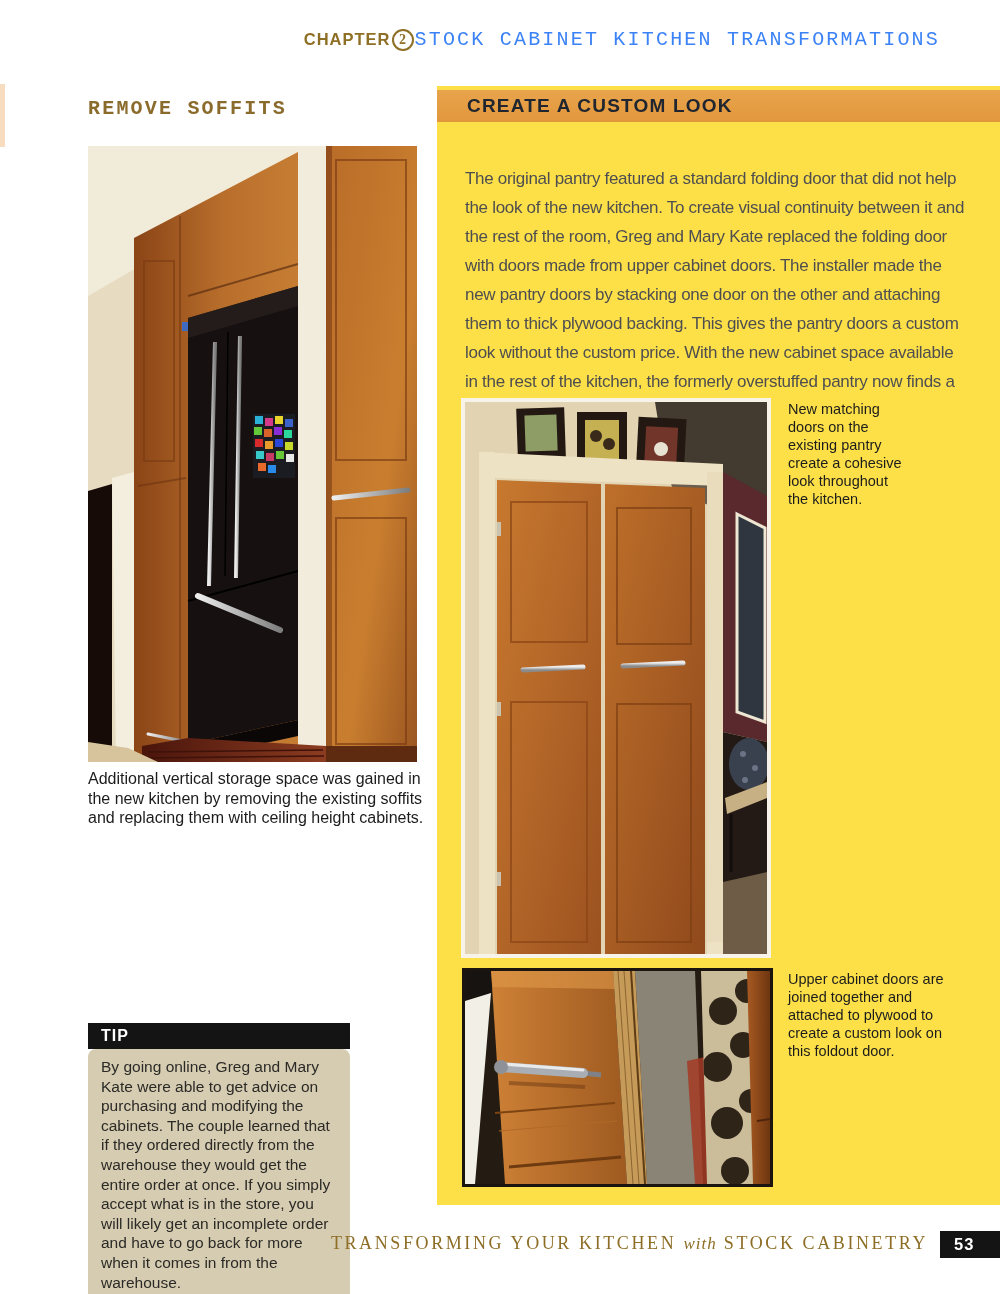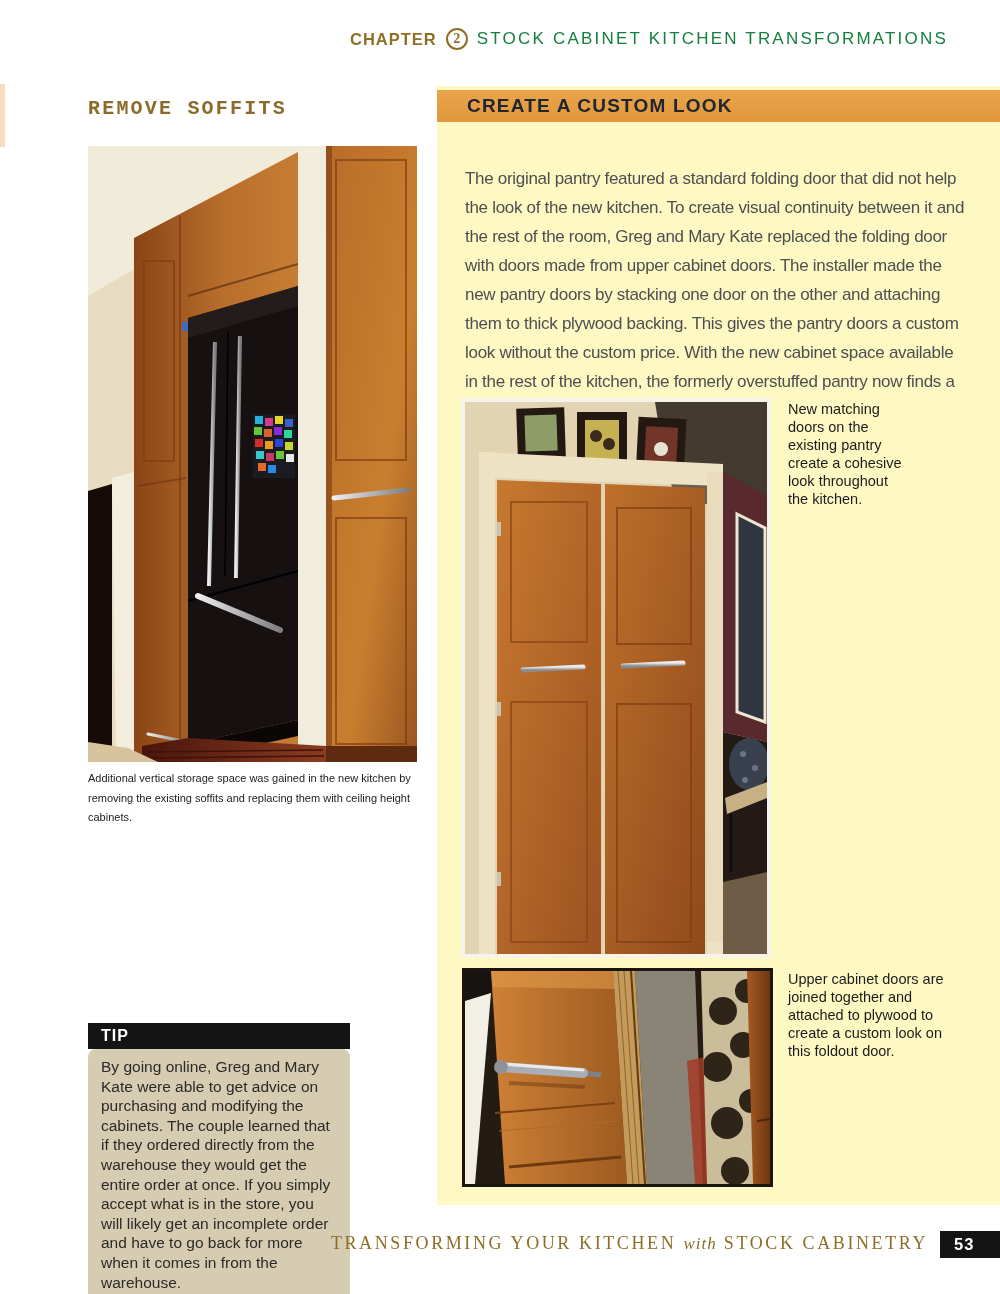--- a/index.html
+++ b/index.html
@@ -2,38 +2,38 @@
 <html><head>
 <meta charset="utf-8">
 <style>
   * { margin:0; padding:0; box-sizing:border-box; }
   body { background:#ffffff; font-family:"Liberation Sans", sans-serif; }
   .page { position:relative; width:1000px; height:1294px; background:#ffffff; overflow:hidden; margin:0 auto; }
 
   .edge-tab { position:absolute; left:0; top:84px; width:5px; height:63px; background:#F8DCC0; }
 
   
-  .chapter-header { position:absolute; top:28px; right:52px; display:flex; align-items:center; gap:9px; }
+  .chapter-header { position:absolute; top:28px; right:60px; display:flex; align-items:center; gap:1px; }
   .chapter-label { color:#8E6F25; font-weight:bold; font-size:16.5px; letter-spacing:1px; }
   .chapter-badge { width:22px; height:22px; border:2px solid #8E6F25; border-radius:50%;
     color:#8E6F25; font-family:"Liberation Serif", serif; font-weight:bold; font-size:14px;
     display:flex; align-items:center; justify-content:center; }
-  .chapter-title { font-family:Liberation Sans, sans-serif; color:#15803d; font-size:17px; letter-spacing:2.2px; }
+  .chapter-title { font-family:Liberation Mono, monospace; color:#3b82f6; font-size:20px; letter-spacing:2.2px; }
 
   
   .left-heading { position:absolute; left:88px; top:97px; color:#8A6B2C; font-weight:bold; font-size:20px; letter-spacing:2.2px;font-family:Liberation Mono, monospace; }
   .kitchen-photo-wrap { position:absolute; left:88px; top:146px; width:329px; height:616px; }
-  .left-caption { position:absolute; left:88px; top:769px; width:352px; font-size:11px; line-height:19.5px; color:#1C1C1C; }
+  .left-caption { position:absolute; left:88px; top:769px; width:352px; font-size:16px; line-height:19.5px; color:#1C1C1C; }
 
   .tip-box { position:absolute; left:88px; top:1023px; width:262px; }
   .tip-header { background:#141414; color:#ffffff; font-weight:bold; font-size:16px; letter-spacing:1px; padding:4px 0 4px 13px; }
   .tip-body { background:#D6CCB2; color:#2B2A26; font-size:15.5px; line-height:19.6px; padding:8px 11px 12px 13px;border-radius:8px; }
 
   
-  .right-panel { position:absolute; left:437px; top:86px; width:563px; height:1119px; background:#fef9c3; }
+  .right-panel { position:absolute; left:437px; top:86px; width:563px; height:1119px; background:#fde047; }
   .section-bar { position:absolute; left:0; top:4px; width:563px; height:32px;
     background:linear-gradient(#E8A44C, #E2973C); display:flex; align-items:center; }
   .section-bar-title { color:#20262F; font-weight:bold; font-size:19px; letter-spacing:1.2px; padding-left:30px; }
   .right-body { position:absolute; left:28px; top:50px; width:505px; font-size:17px; letter-spacing:-0.3px;
     line-height:29px; color:#4E4E50;margin-top:28px; }
 
   .pantry-photo-wrap { position:absolute; left:24px; top:312px; width:310px; height:560px;
     border:4px solid #F7F3E8; background:#E2D4B2; }
   .pantry-caption { position:absolute; left:351px; top:314px; width:120px; font-size:14.5px; line-height:18px; color:#1C1C1C; }
 

